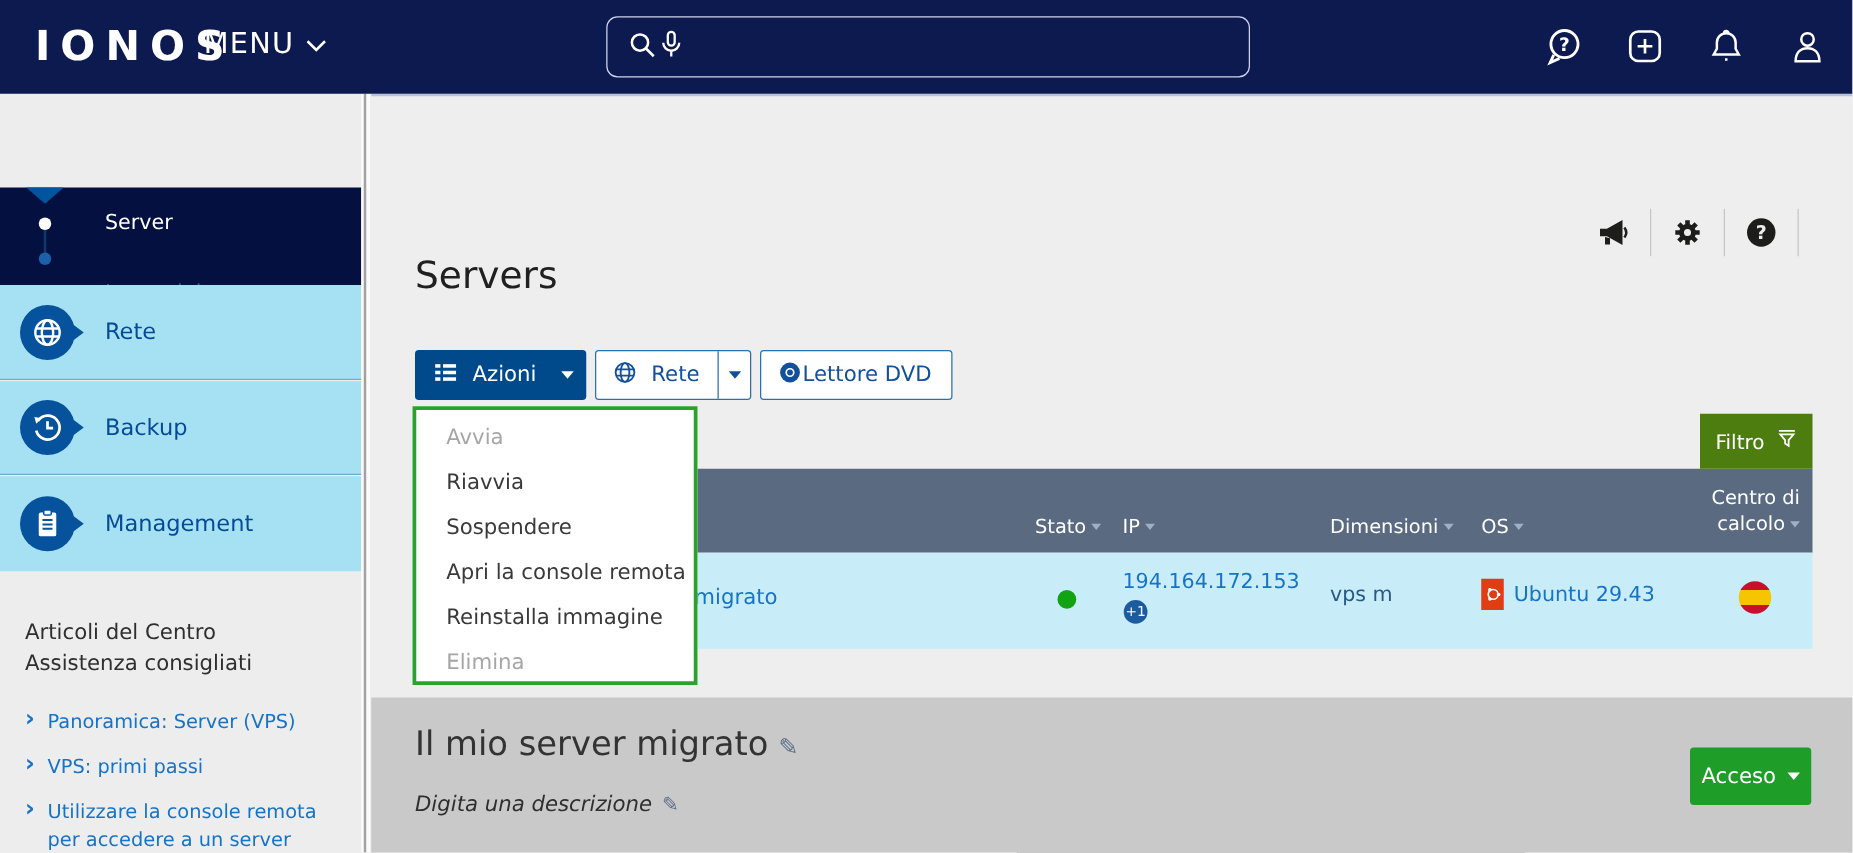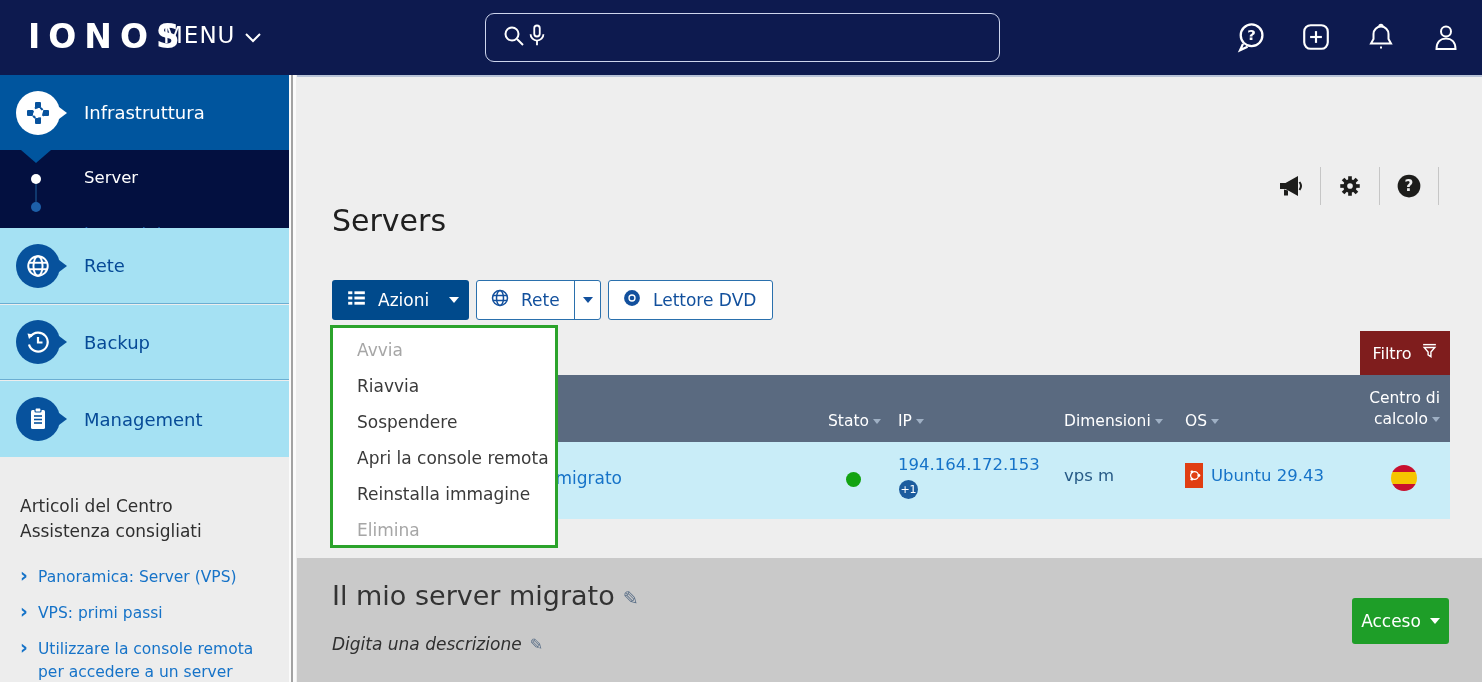--- a/index.html
+++ b/index.html
@@ -62,31 +62,31 @@
   .toolbar { position:absolute; left:35px; top:203px; display:flex; gap:7px; }
   .btn { height:40px; border-radius:3px; display:flex; align-items:center; font-size:17px; cursor:pointer; }
   .btn-primary { width:137px; background:#004A8C; color:#fff; padding:0 10px 0 14px; }
   .btn-primary .lbl { margin-left:11px; }
   .btn-primary .sp { flex:1; }
   .btn-group { display:flex; height:40px; border:1px solid #2A70AD; border-radius:3px; background:#fff; }
   .btn-outline-main { width:97px; display:flex; align-items:center; padding-left:13px; color:#12509D; font-size:17px; cursor:pointer; }
   .btn-outline-main .lbl { margin-left:11px; }
   .btn-caret-part { width:26px; border-left:1px solid #2A70AD; display:flex; align-items:center; justify-content:center; cursor:pointer; }
   .btn-outline { border:1px solid #2A70AD; background:#fff; color:#12509D; padding:0 16px 0 13px; }
-  .btn-outline .lbl { margin-left:11px; }
+  .btn-outline .lbl { }
 
   .caret { display:inline-block; width:0; height:0; border-left:5px solid transparent; border-right:5px solid transparent; border-top:6px solid #fff; }
   .caret-blue { border-top-color:#12509D; }
   .caret-hdr { border-left:4px solid transparent; border-right:4px solid transparent; border-top:5px solid #9FB0C4; margin-left:4px; vertical-align:2px; }
 
   .actions-menu { position:absolute; left:33px; top:248px; width:228px; height:223px; background:#fff; border:3px solid #2BA32B; z-index:40; padding-top:4px; }
   .menu-item { height:36px; line-height:36px; padding-left:24px; font-size:17px; color:#3A3A3A; cursor:pointer; }
   .menu-item.disabled { color:#A6A6A6; cursor:default; }
 
-  .filter-btn { position:absolute; left:1063px; top:254px; width:90px; height:44px; background:#7f1d1d; color:#fff; display:flex; align-items:center; justify-content:center; gap:9px; font-size:16px; cursor:pointer; z-index:6; }
+  .filter-btn { position:absolute; left:1063px; top:254px; width:90px; height:44px; background:#4d7c0f; color:#fff; display:flex; align-items:center; justify-content:center; gap:9px; font-size:16px; cursor:pointer; z-index:6; }
 
   .thead { position:absolute; left:35px; top:298px; width:1118px; height:67px; background:#5A6A80; z-index:5; color:#fff; font-size:15.5px; }
   .th { position:absolute; cursor:pointer; }
   .th-stato { left:496px; top:37px; }
   .th-ip { left:566px; top:37px; }
   .th-dim { left:732px; top:37px; }
   .th-os { left:853px; top:37px; }
   .th-centro { right:10px; top:13px; width:88px; text-align:right; line-height:21px; }
 
   .trow { position:absolute; left:35px; top:365px; width:1118px; height:77px; background:#C9EDF8; z-index:2; }
@@ -162,34 +162,20 @@
         <svg width="28" height="30" viewBox="0 0 28 30" fill="none" stroke="#fff" stroke-width="2">
             <circle cx="14" cy="9.5" r="5"></circle>
             <path d="M4.5 27 c0 -7.5 4.5 -10.5 9.5 -10.5 s9.5 3 9.5 10.5 z"></path>
           </svg>
       </span>
     </div>
   </div>
 
   <div class="sidebar">
 
-    <div class="sec sec-infra">
-      <div class="badge badge-white">
-        <svg width="26" height="26" viewBox="0 0 26 26">
-            <g fill="#07529D">
-              <rect x="10" y="2" width="6" height="6" rx="1"></rect>
-              <rect x="10" y="18" width="6" height="6" rx="1"></rect>
-              <rect x="2" y="10" width="6" height="6" rx="1"></rect>
-              <rect x="18" y="10" width="6" height="6" rx="1"></rect>
-            </g>
-            <circle cx="13" cy="13" r="5.5" fill="none" stroke="#07529D" stroke-width="2" stroke-dasharray="3 2.5"></circle>
-          </svg>
-      </div>
-      <span class="sec-label-light">Infrastruttura</span>
-    </div>
 
     <div class="submenu">
       <div class="notch"></div>
       <div class="connector"></div>
       <span class="sub-bullet b-server"></span>
       <span class="sub-item t-server">Server</span>
       <span class="sub-bullet b-imm"></span>
       <span class="sub-item t-imm">Immagini</span>
     </div>
 

